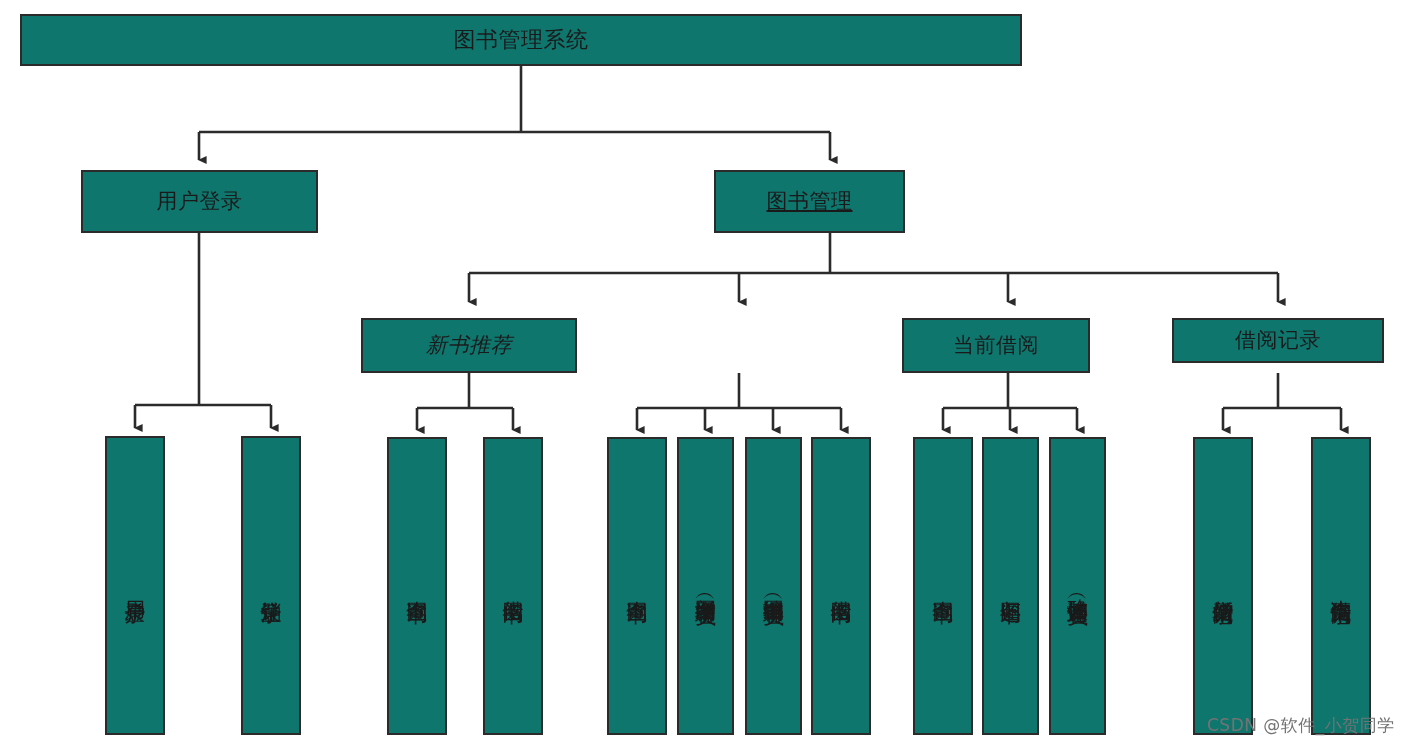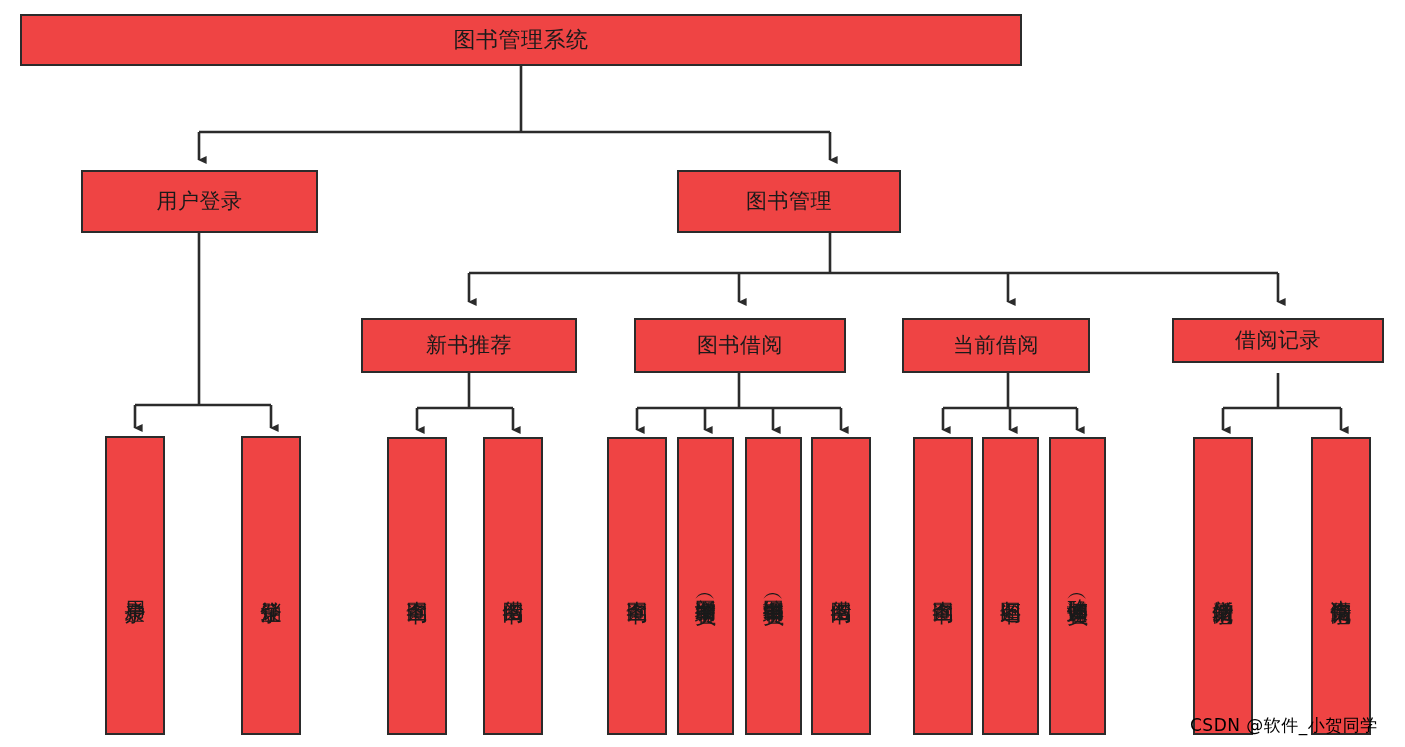--- a/index.html
+++ b/index.html
@@ -21,21 +21,21 @@
     position: absolute;
     left: 0;
     top: 0;
     width: 1405px;
     height: 747px;
     pointer-events: none;
   }
   .node {
     position: absolute;
     box-sizing: border-box;
-    background: #ef4444;
+    background: #0f766e;
     border: 2px solid #2b2b2b;
     display: flex;
     align-items: center;
     justify-content: center;
     color: #1a1a1a;
   }
   .node .label {
     display: block;
     text-align: center;
     line-height: 1.18;
@@ -59,23 +59,24 @@
     text-orientation: upright;
     font-size: 21px;
     line-height: 1.05;
     letter-spacing: 1px;
     white-space: nowrap;
     transform: rotate(0deg);
   }
   .watermark {
     position: absolute;
     font-size: 17px;
-    color: #000000;
+    color: #737373;
     white-space: nowrap;
     letter-spacing: 0.5px;
+    margin-left: 17px;
   }
 </style>
 </head>
 <body>
 
 <div id="canvas">
 
   <svg class="edges" viewBox="0 0 1405 747" xmlns="http://www.w3.org/2000/svg">
     <defs>
       <marker id="arrow" markerWidth="9" markerHeight="9" refX="4.5" refY="7.6" orient="auto" markerUnits="userSpaceOnUse">
@@ -127,31 +128,28 @@
   </svg>
 
   <div class="node h root" style="left:20px; top:14px; width:1002px; height:52px;">
     <span class="label">图书管理系统</span>
   </div>
 
   <div class="node h" style="left:81px; top:170px; width:237px; height:63px;">
     <span class="label">用户登录</span>
   </div>
 
-  <div class="node h" style="left:677px; top:170px; width:224px; height:63px;">
+  <div class="node h" style="left:714px; top:170px; width:191px; height:63px;text-decoration:underline;">
     <span class="label">图书管理</span>
   </div>
 
-  <div class="node h" style="left:361px; top:318px; width:216px; height:55px;">
+  <div class="node h" style="left:361px; top:318px; width:216px; height:55px;font-style:italic;">
     <span class="label">新书推荐</span>
   </div>
 
-  <div class="node h" style="left:634px; top:318px; width:212px; height:55px;">
-    <span class="label">图书借阅</span>
-  </div>
 
   <div class="node h" style="left:902px; top:318px; width:188px; height:55px;">
     <span class="label">当前借阅</span>
   </div>
 
   <div class="node h" style="left:1172px; top:318px; width:212px; height:45px;">
     <span class="label">借阅记录</span>
   </div>
 
   <div class="node v" style="left:105px; top:436px; width:60px; height:299px;">

